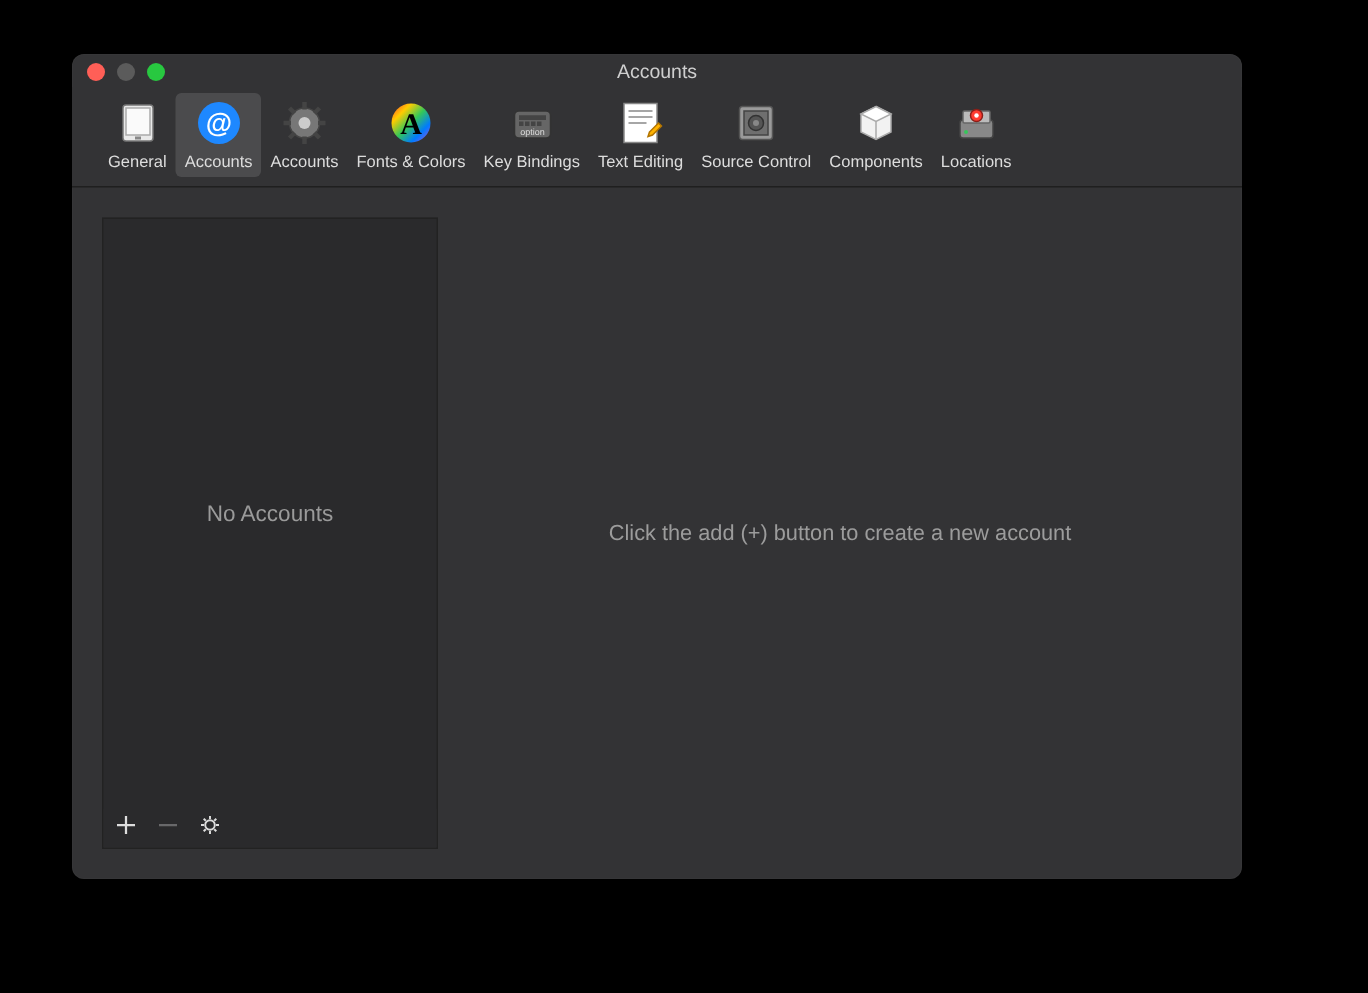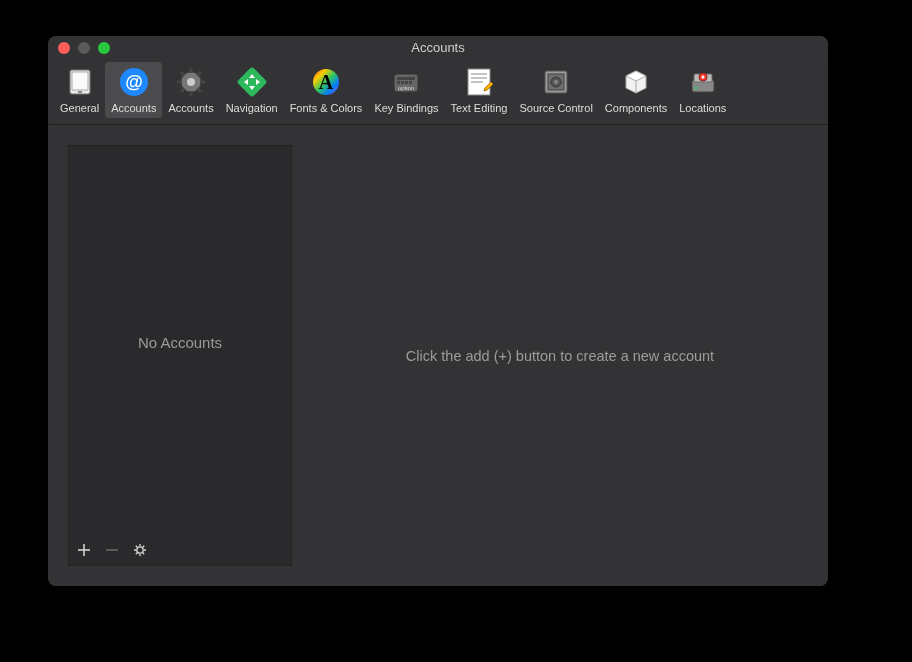--- a/index.html
+++ b/index.html
@@ -31,21 +31,21 @@
     padding: 4px 0 6px 0;
     border-bottom: 1px solid #1f1f1f;
     background: #333335;
   }
   .tab {
     display: flex; flex-direction: column; align-items: center; justify-content: flex-start;
     padding: 4px 6px 4px 6px;
     cursor: default;
     border-radius: 4px;
   }
-  .tab:first-child { margin-left: 6px; }
+  .tab:first-child { margin-left: 18px; }
   .tab.selected { background: rgba(255,255,255,.12); }
   .tab-icon { width: 32px; height: 32px; display: flex; align-items: center; justify-content: center; }
   .tab-icon svg { width: 32px; height: 32px; }
   .tab-label { font-size: 11px; color: #ddd; margin-top: 4px; white-space: nowrap; }
   .content {
     flex: 1; display: flex;
     padding: 20px;
     gap: 20px;
   }
   .sidebar {
@@ -132,34 +132,20 @@
               <line x1="22.5" y1="22.5" x2="26" y2="26"></line>
               <line x1="6" y1="26" x2="9.5" y2="22.5"></line>
               <line x1="22.5" y1="9.5" x2="26" y2="6"></line>
             </g>
             <circle cx="16" cy="16" r="4" fill="#ccc"></circle>
           </svg>
       </span>
       <span class="tab-label">Accounts</span>
     </div>
 
-    <div class="tab">
-      <span class="tab-icon">
-        <svg viewBox="0 0 32 32">
-            <rect x="5" y="5" width="22" height="22" rx="3" fill="#2eb85c" transform="rotate(45 16 16)"></rect>
-            <g fill="#fff">
-              <path d="M16 8 l3 4 h-6 z"></path>
-              <path d="M16 24 l-3 -4 h6 z"></path>
-              <path d="M8 16 l4 -3 v6 z"></path>
-              <path d="M24 16 l-4 3 v-6 z"></path>
-            </g>
-          </svg>
-      </span>
-      <span class="tab-label">Navigation</span>
-    </div>
 
     <div class="tab">
       <span class="tab-icon">
         <svg viewBox="0 0 32 32">
           <defs>
               <linearGradient id="rain" x1="0" y1="0" x2="1" y2="1">
                 <stop offset="0%" stop-color="#ff3b30"></stop>
                 <stop offset="25%" stop-color="#ffcc00"></stop>
                 <stop offset="50%" stop-color="#34c759"></stop>
                 <stop offset="75%" stop-color="#007aff"></stop>

